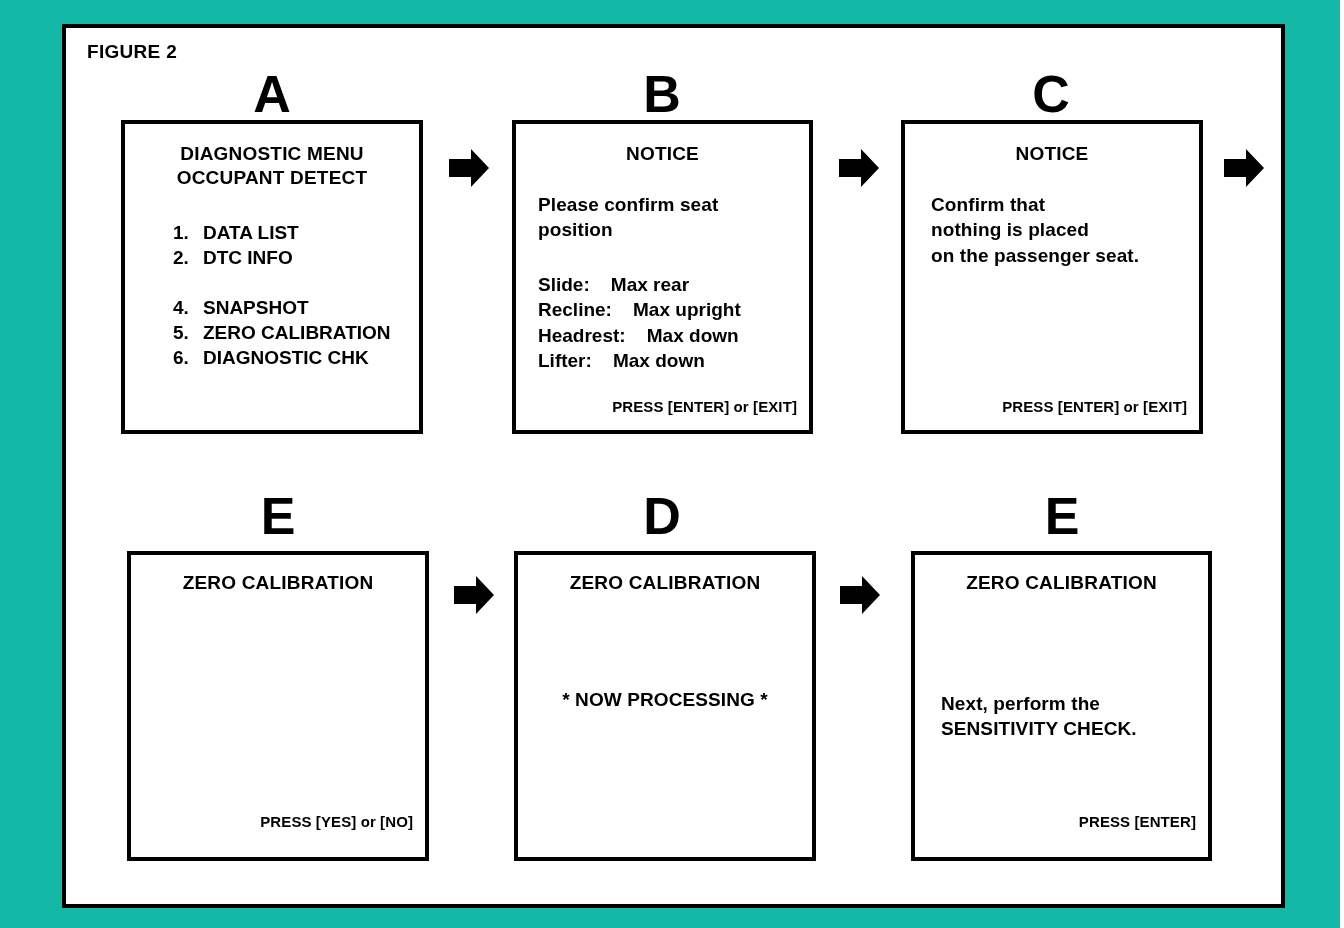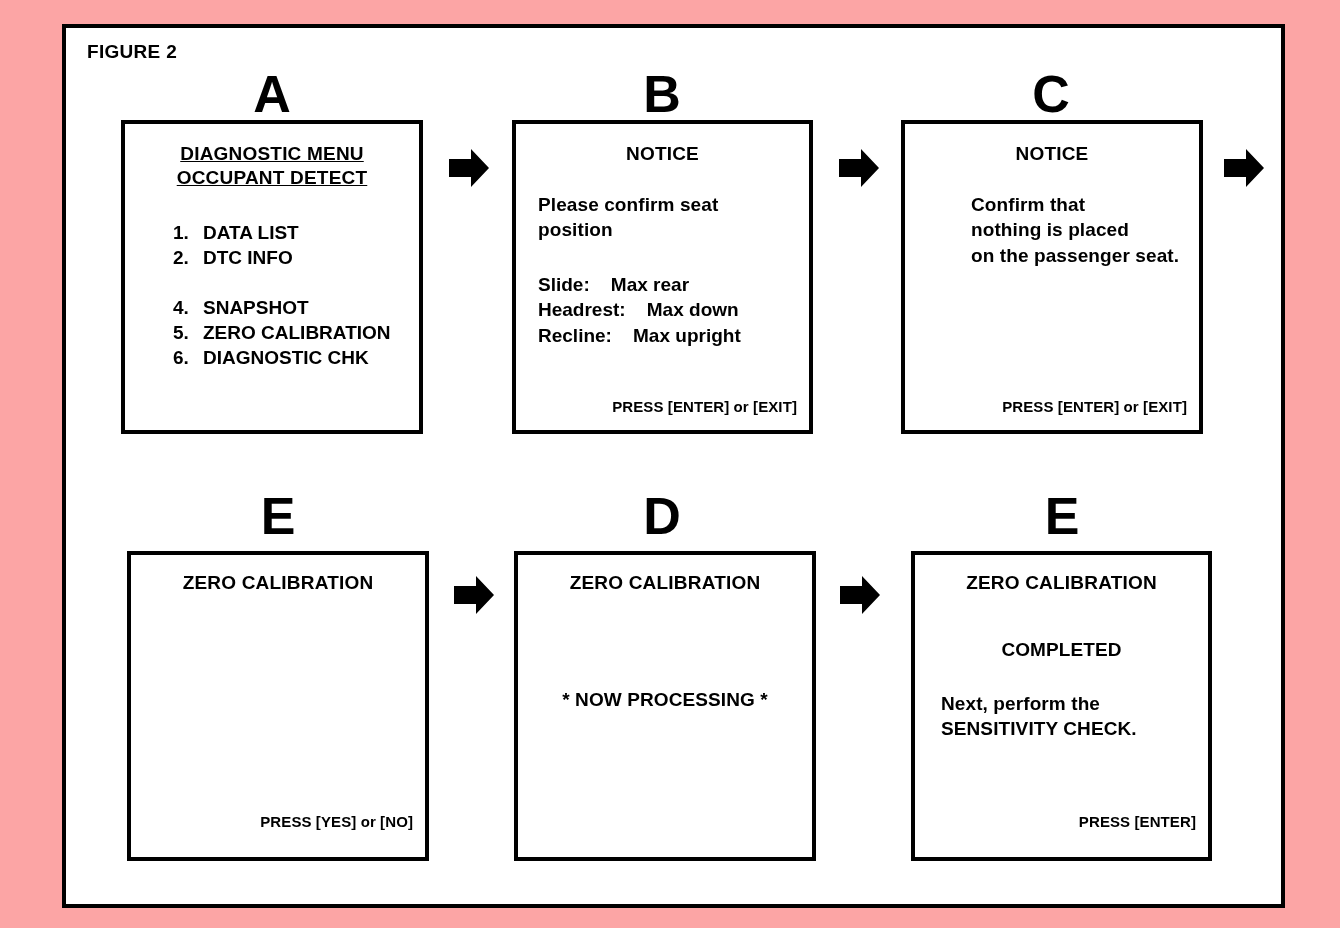--- a/index.html
+++ b/index.html
@@ -10,21 +10,21 @@
   }
   body {
     font-family: "Liberation Sans", sans-serif;
     color: #000000;
   }
 
   #figure-root {
     position: relative;
     width: 1340px;
     height: 928px;
-    background: #fca5a5;
+    background: #14b8a6;
     overflow: hidden;
   }
 
   
   .outer-frame {
     position: absolute;
     left: 62px;
     top: 24px;
     width: 1223px;
     height: 884px;
@@ -73,21 +73,21 @@
   .screen-title {
     position: absolute;
     left: 0;
     right: 0;
     text-align: center;
     font-size: 19px;
     font-weight: bold;
     line-height: 1.25;
     letter-spacing: 0.2px;
   }
-  .screen-title .tline { display: block; text-decoration: underline; }
+  .screen-title .tline { display: block; }
 
   .screen-body {
     position: absolute;
     font-size: 19px;
     font-weight: bold;
     line-height: 1.33;
     letter-spacing: 0.1px;
     white-space: pre-line;
   }
   .screen-body.centered {
@@ -207,48 +207,53 @@
       <div class="screen-body" style="left:22px; top:68px;">Please confirm seat
 position</div>
 
       <div class="kv-list" style="left:22px; top:148px;">
         <div class="kv-row">
           <span>Slide:</span>
           <span>&nbsp;&nbsp;</span>
           <span>Max rear</span>
         </div>
         <div class="kv-row">
+          <span>Recline:</span>
+          <span>&nbsp;&nbsp;</span>
+          <span>Max upright</span>
+        </div>
+        <div class="kv-row">
           <span>Headrest:</span>
           <span>&nbsp;&nbsp;</span>
           <span>Max down</span>
         </div>
         <div class="kv-row">
-          <span>Recline:</span>
+          <span>Lifter:</span>
           <span>&nbsp;&nbsp;</span>
-          <span>Max upright</span>
+          <span>Max down</span>
         </div>
       </div>
 
       <div class="screen-footer" style="top:274px;">PRESS [ENTER] or [EXIT]</div>
     </div>
   </div>
 
   <div class="arrow" style="left:837px; top:146px;">
     <svg viewBox="0 0 44 44" xmlns="http://www.w3.org/2000/svg">
       <polygon points="2,13 24,13 24,3 42,22 24,41 24,31 2,31" fill="#000000"></polygon>
     </svg>
   </div>
 
   <div class="step-letter" style="left:1011px; top:68px;">C</div>
 
   <div class="screen" style="left:901px; top:120px; width:302px; height:314px;">
     <div class="screen-inner">
       <div class="screen-title" style="top:18px;">NOTICE</div>
 
-      <div class="screen-body" style="left:26px; top:68px;margin-left:40px;">Confirm that
+      <div class="screen-body" style="left:26px; top:68px;">Confirm that
 nothing is placed
 on the passenger seat.</div>
 
       <div class="screen-footer" style="top:274px;">PRESS [ENTER] or [EXIT]</div>
     </div>
   </div>
 
   <div class="arrow" style="left:1222px; top:146px;">
     <svg viewBox="0 0 44 44" xmlns="http://www.w3.org/2000/svg">
       <polygon points="2,13 24,13 24,3 42,22 24,41 24,31 2,31" fill="#000000"></polygon>
@@ -287,21 +292,20 @@
       <polygon points="2,13 24,13 24,3 42,22 24,41 24,31 2,31" fill="#000000"></polygon>
     </svg>
   </div>
 
   <div class="step-letter" style="left:1022px; top:490px;">E</div>
 
   <div class="screen" style="left:911px; top:551px; width:301px; height:310px;">
     <div class="screen-inner">
       <div class="screen-title" style="top:16px;">ZERO CALIBRATION</div>
 
-      <div class="screen-body centered" style="top:82px;">COMPLETED</div>
 
       <div class="screen-body" style="left:26px; top:136px;">Next, perform the
 SENSITIVITY CHECK.</div>
 
       <div class="screen-footer" style="top:258px;">PRESS [ENTER]</div>
     </div>
   </div>
 
 </div>
 

